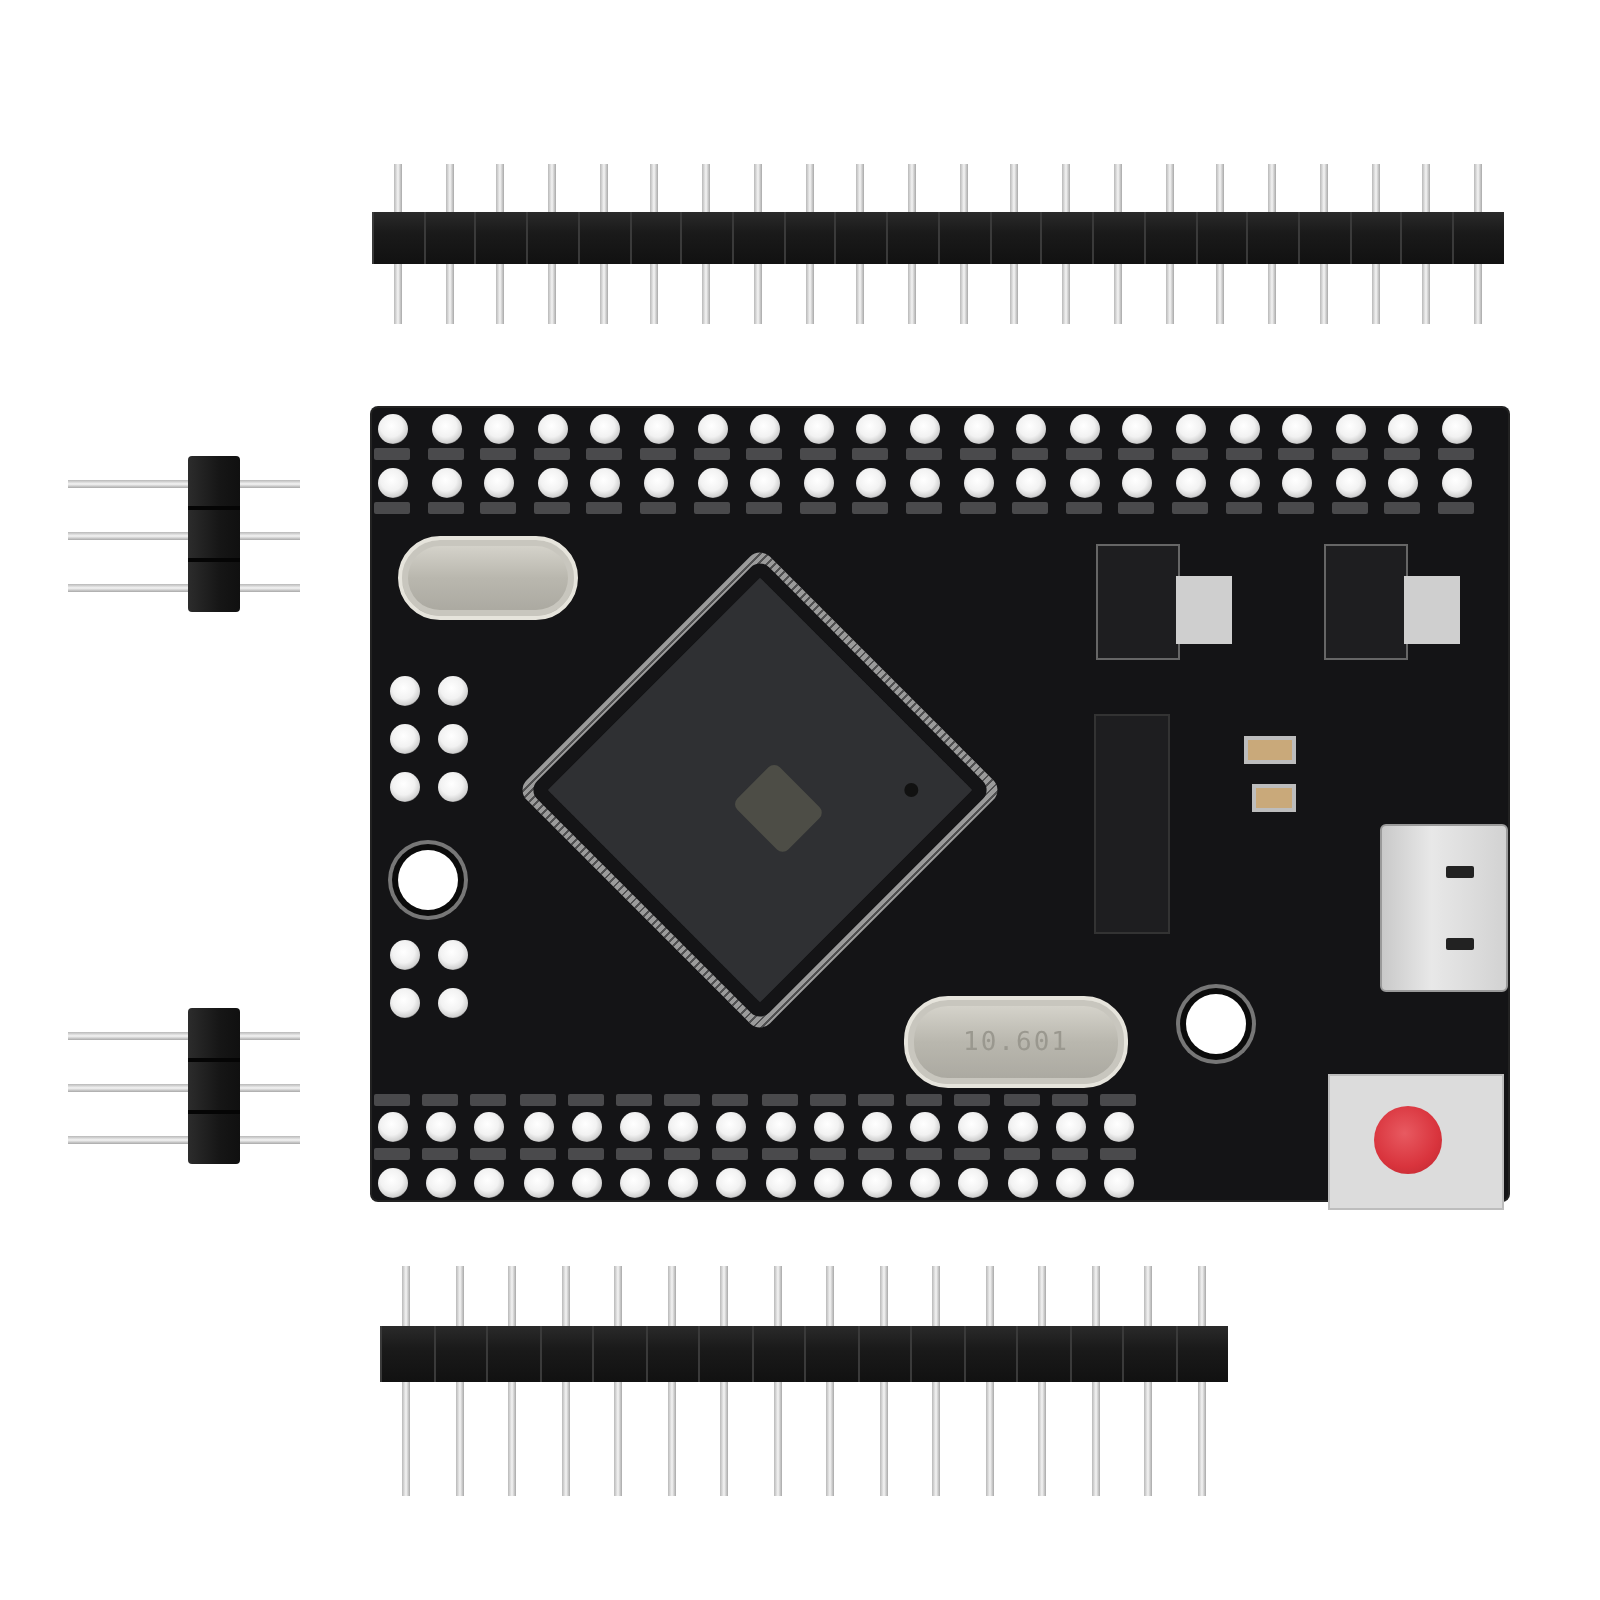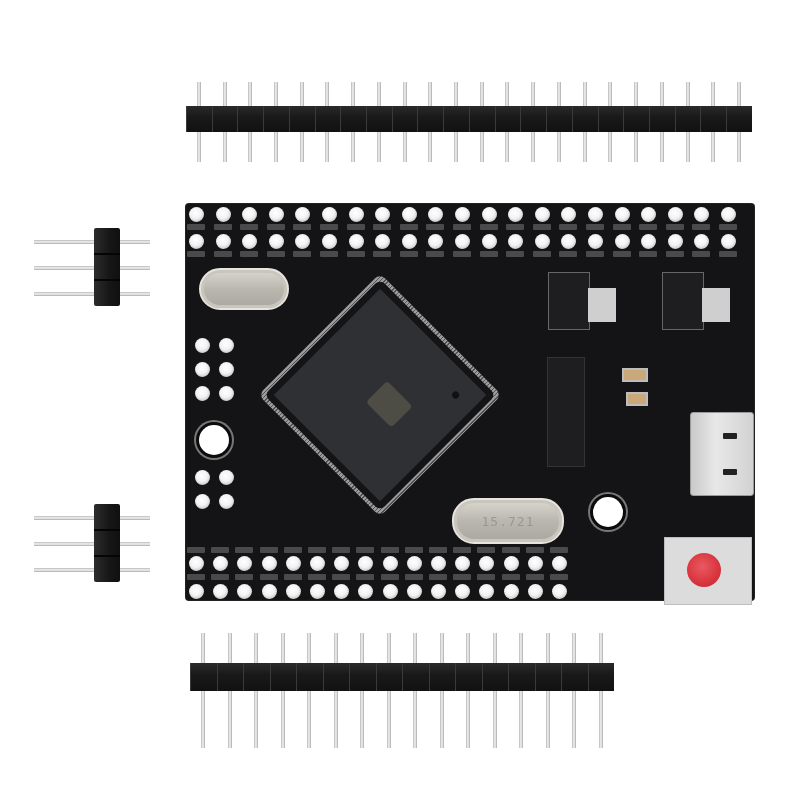--- a/index.html
+++ b/index.html
@@ -376,21 +376,21 @@
     <div class="pad" style="left: 195px; top: 470px;"></div>
     <div class="pad" style="left: 219px; top: 470px;"></div>
     <div class="pad" style="left: 195px; top: 494px;"></div>
     <div class="pad" style="left: 219px; top: 494px;"></div>
   </div>
 
 <div class="crystal" style="left:199px; top:268px; width:86px; height:38px;">
   <span></span>
 </div>
 <div class="crystal" style="left:452px; top:498px; width:108px; height:42px;">
-  <span>15.721</span>
+  <span>10.601</span>
 </div>
 
 <div class="mcu">
   <div class="mcu-core"></div>
   <div class="mcu-logo"></div>
   <div class="mcu-dot"></div>
 </div>
 
 <div class="smd" style="left:548px; top:272px; width:40px; height:56px;"></div>
 <div class="smd-pad" style="left:588px; top:288px; width:28px; height:34px;"></div>

